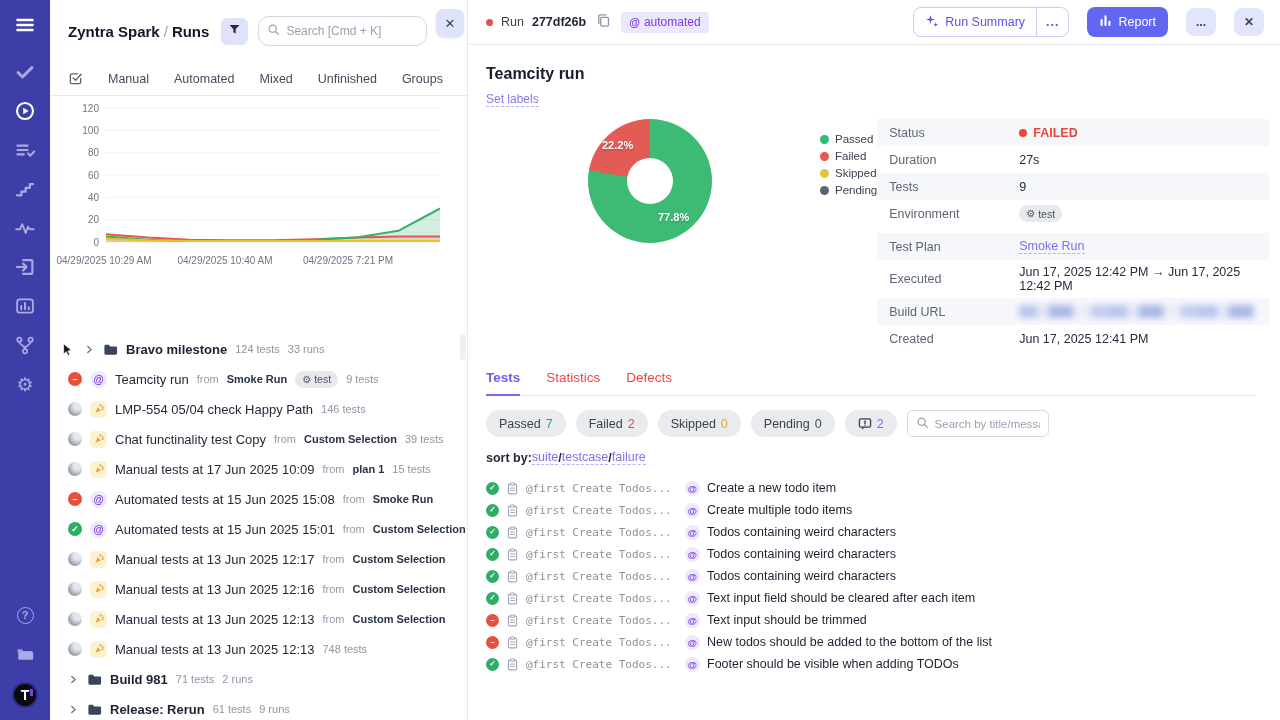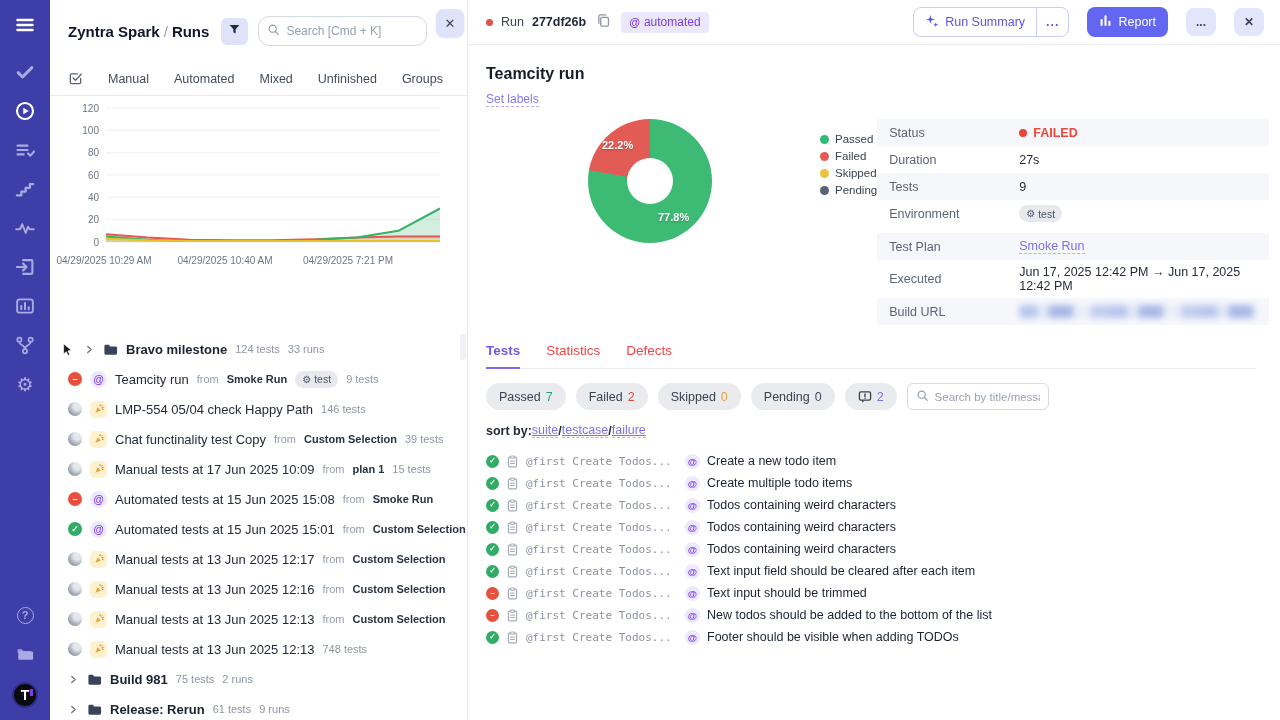--- a/index.html
+++ b/index.html
@@ -103,21 +103,21 @@
   .cnt-green{color:#27a869;font-weight:500} .cnt-red{color:#e4493d;font-weight:500}
   .cnt-orange{color:#e2a23b;font-weight:500} .cnt-dark{color:#434c5c;font-weight:500}
   .cnt-purple{color:#7a6df0;font-weight:500}
   .pill .bub { display:flex; color:#39424f; }
   .search2 { height:27px; width:142px; border:1px solid #d6dae2; border-radius:6px; display:flex; align-items:center; gap:6px; padding:0 8px; color:#99a2b0; overflow:hidden; background:#fff; }
   .search2 input { border:none; outline:none; width:100%; font-size:11.5px; background:transparent; color:#394150; font-family:"Liberation Sans",sans-serif; }
   .search2 input::placeholder { color:#99a2b0; }
 
   .sortby { margin-top:13px; font-size:12.5px; color:#222a38; display:flex; align-items:center; }
   .sortby .pre { font-weight:bold; }
-  .sort-link { color:#7b71f0; border-bottom:1px dashed #b7b0f8; cursor:pointer;text-decoration:underline; }
+  .sort-link { color:#7b71f0; border-bottom:1px dashed #b7b0f8; cursor:pointer; }
   .sortby .sep { font-weight:bold; }
 
   .tests { margin-top:12px; }
   .t-row { height:22px; display:flex; align-items:center; gap:7px; font-size:12.5px; cursor:pointer; }
   .t-row .st { width:13px; height:13px; font-size:8px; }
   .clip-ic { color:#a2a9b4; display:flex; flex-shrink:0; }
   .t-suite { font-family:"DejaVu Sans Mono",monospace; font-size:11px; color:#8b929d; width:152px; flex-shrink:0; }
   .t-at { width:15px; height:15px; border-radius:50%; background:#ece8fd; color:#7c3bec; font-weight:bold; font-size:9.5px; display:inline-flex; align-items:center; justify-content:center; flex-shrink:0; }
   .t-title { color:#1b2330; }
 </style>
@@ -400,21 +400,21 @@
           <svg viewBox="0 0 16 16" width="11" height="11">
             <path d="M5.5 3.5L10.5 8l-5 4.5" stroke="currentColor" stroke-width="1.9" fill="none" stroke-linecap="round" stroke-linejoin="round"></path>
           </svg>
         </span>
         <span class="fold-ic">
           <svg viewBox="0 0 16 16" width="15" height="15">
             <path d="M1.5 4.4c0-.8.6-1.4 1.4-1.4h3.3l1.6 1.7h5.8c.8 0 1.4.6 1.4 1.4v6c0 .8-.6 1.4-1.4 1.4H2.9c-.8 0-1.4-.6-1.4-1.4z" fill="currentColor"></path>
           </svg>
         </span>
         <span class="fold-name">Build 981</span>
-        <span class="muted-sm">75 tests</span>
+        <span class="muted-sm">71 tests</span>
         <span class="muted-sm">2 runs</span>
       </div>
       <div class="row">
         <span class="chev">
           <svg viewBox="0 0 16 16" width="11" height="11">
             <path d="M5.5 3.5L10.5 8l-5 4.5" stroke="currentColor" stroke-width="1.9" fill="none" stroke-linecap="round" stroke-linejoin="round"></path>
           </svg>
         </span>
         <span class="fold-ic">
           <svg viewBox="0 0 16 16" width="15" height="15">
@@ -524,20 +524,24 @@
           <div class="drow">
             <span class="d-label">Executed</span>
             <span class="d-val">Jun 17, 2025 12:42 PM → Jun 17, 2025 12:42 PM</span>
           </div>
           <div class="drow lt">
             <span class="d-label">Build URL</span>
             <span class="d-val">
               <span class="blurbar"></span>
             </span>
           </div>
+          <div class="drow">
+            <span class="d-label">Created</span>
+            <span class="d-val">Jun 17, 2025 12:41 PM</span>
+          </div>
         </div>
     </div>
 
     <div class="tabs2" id="tabs2">
         <span class="tab2 active">Tests</span>
         <span class="tab2">Statistics</span>
         <span class="tab2">Defects</span>
       </div>
 
     <div class="filters-row" id="filters">

